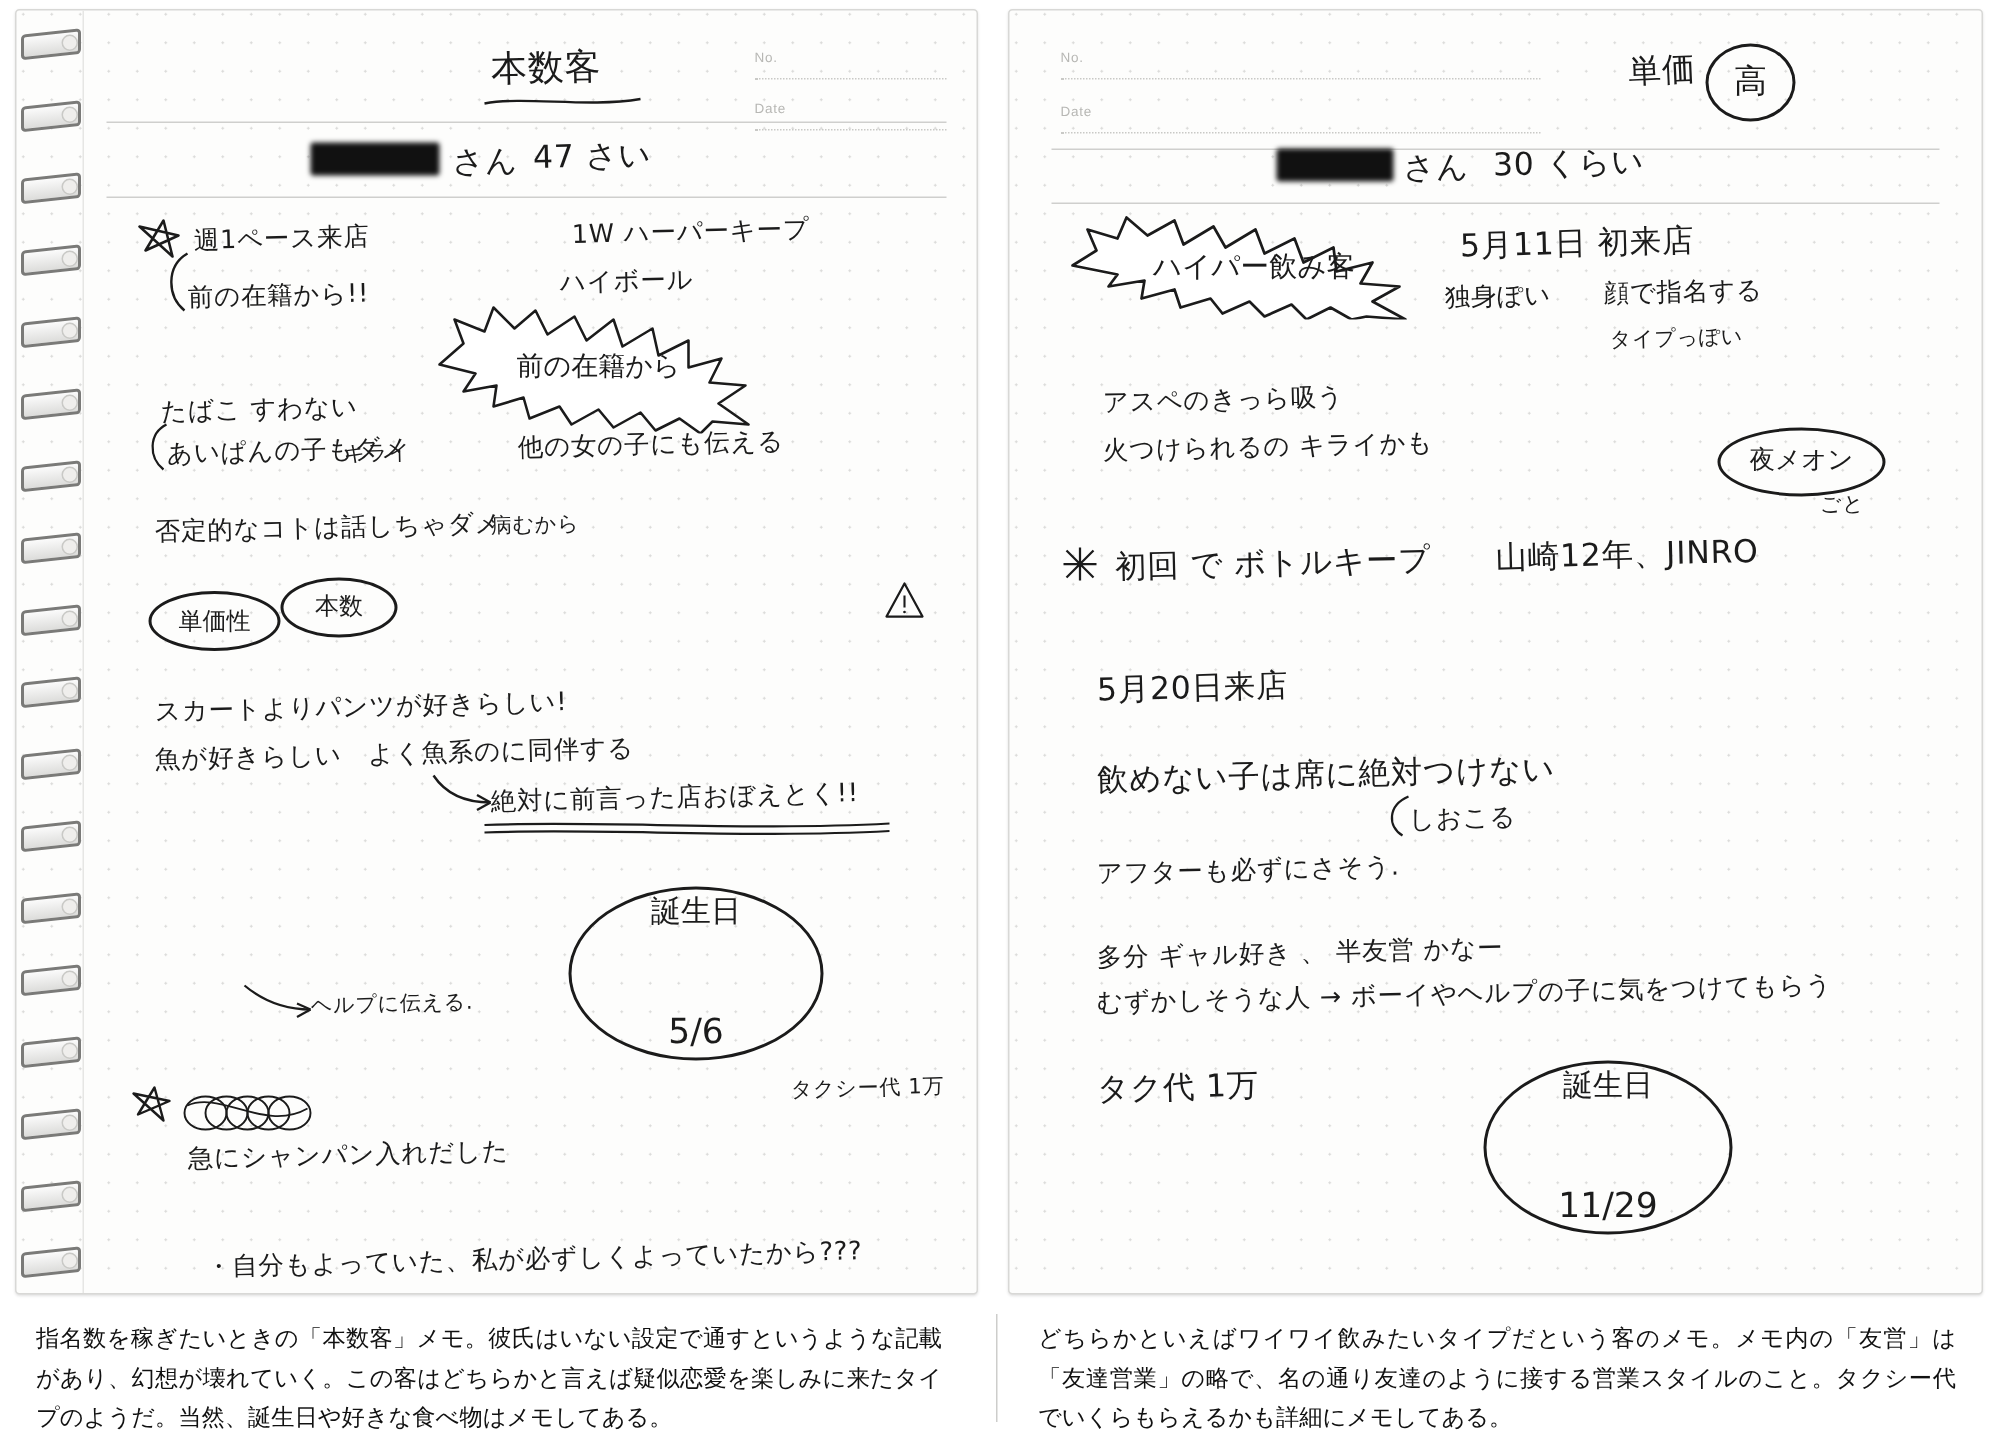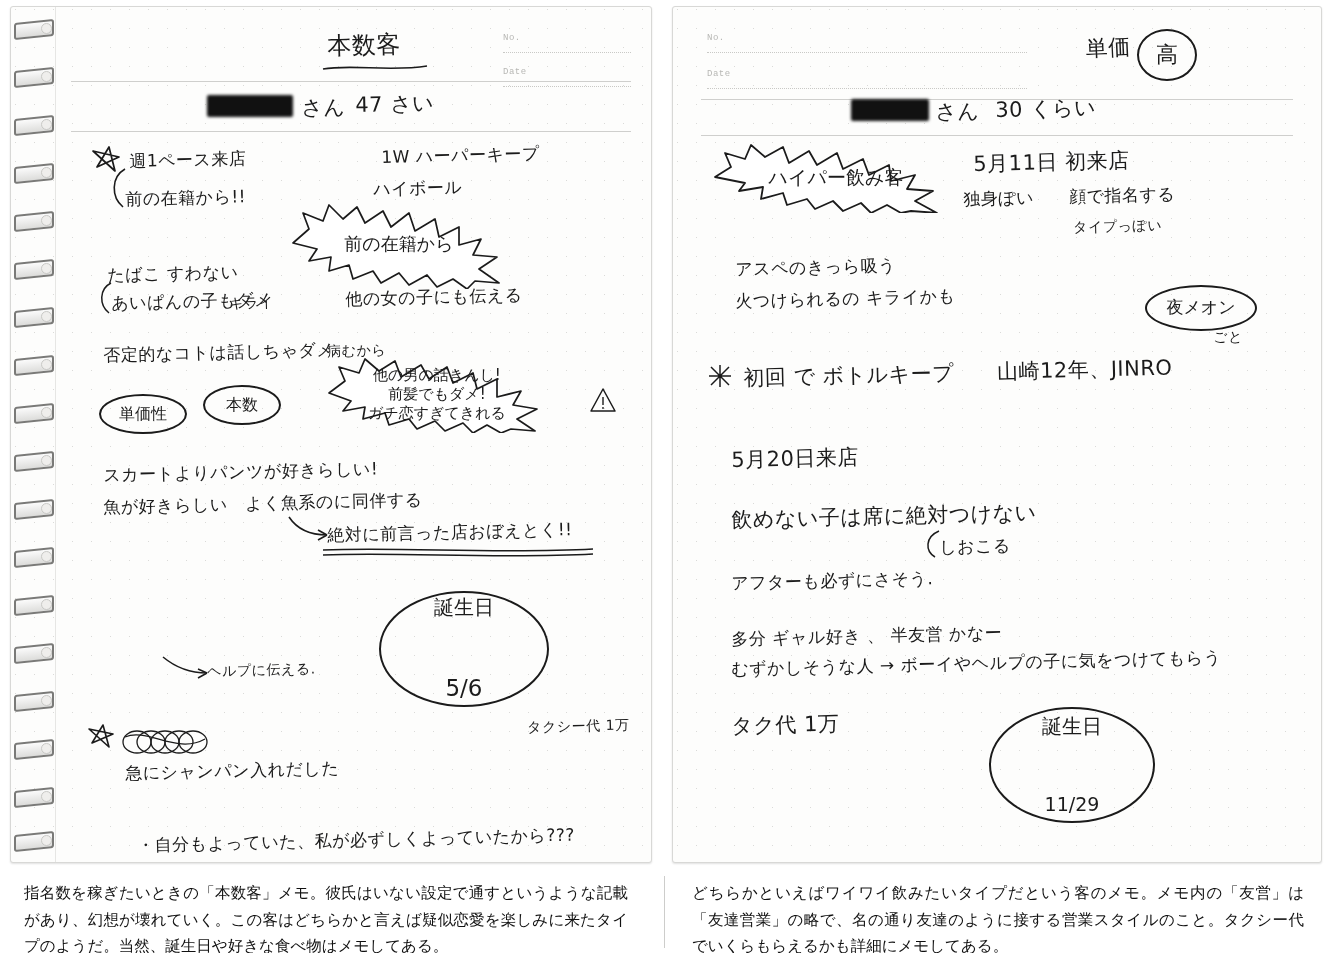--- a/index.html
+++ b/index.html
@@ -78,21 +78,21 @@
   
   .hdr-rule {
     position: absolute;
     border-bottom: 1px solid #cfcfcd;
   }
   .hdr-label {
     position: absolute;
     font-size: 9px;
     color: #b7b7b4;
     letter-spacing: 0.5px;
-    font-family: Liberation Mono, monospace;
+    font-family: Liberation Sans, sans-serif;
   }
   .hdr-dots {
     position: absolute;
     height: 1px;
     border-bottom: 1px dotted #c9c9c6;
   }
 
   
   .hw {
     position: absolute;
@@ -275,30 +275,22 @@
     </div>
     <div class="hw m tilt1" style="left:100px; top:286px;">あいぱんの子もダメ</div>
     <div class="hw s tilt1" style="left:218px; top:288px;">キライ</div>
 
     <div class="hw m tilt1" style="left:334px; top:282px;">他の女の子にも伝える</div>
 
     <div class="hw m tilt1" style="left:92px; top:338px;">否定的なコトは話しちゃダメ</div>
     <div class="hw s tilt1" style="left:316px; top:336px;">病むから</div>
 
     <div class="ellipse" style="left:88px; top:387px; width:84px; height:36px; font-size:16px;">単価性</div>
-    <div class="ellipse" style="left:192px; top:378px; width:74px; height:36px; font-size:16px;">本数</div>
-
-    <div class="burst" style="left:314px; top:348px; width:224px; height:78px; font-size:15px;">
-      <svg viewBox="0 0 224 78" preserveAspectRatio="none">
-        <polygon points="4,38 20,26 14,12 34,18 40,4 54,16 70,6 76,22 96,10 104,24 122,12 128,28 148,18 152,34 172,24 172,42 196,36 188,50 212,54 192,64 210,76 186,74 176,78 162,70 148,78 138,68 120,76 110,66 92,74 84,64 64,70 60,58 38,64 40,52 18,56 26,46" fill="#fff" stroke="#1b1b1b" stroke-width="1.7" stroke-linejoin="round"></polygon>
-      </svg>
-      <span>他の男の話きんし!
-前髪でもダメ!
-ガチ恋すぎてきれる</span>
-    </div>
+    <div class="ellipse" style="left:176px; top:378px; width:74px; height:36px; font-size:16px;font-family:Liberation Mono, monospace;">本数</div>
+
 
     <div class="stroke" style="left:578px; top:380px;">
       <svg width="28" height="26">
           <path d="M14 2 L26 24 L2 24 Z" stroke="#1b1b1b" stroke-width="1.5" fill="none" stroke-linejoin="round"></path>
           <path d="M14 10 L14 18" stroke="#1b1b1b" stroke-width="1.4"></path>
           <circle cx="14" cy="21" r="0.9" fill="#1b1b1b"></circle>
         </svg>
     </div>
 
     <div class="hw m tilt1" style="left:92px; top:458px;">スカートよりパンツが好きらしい!</div>
@@ -410,21 +402,21 @@
     <div class="hw m tilt1" style="left:58px; top:566px;">アフターも必ずにさそう.</div>
 
     <div class="hw m tilt1" style="left:58px; top:622px;">多分 ギャル好き 、 半友営 かなー</div>
     <div class="hw m tilt1" style="left:58px; top:652px;">むずかしそうな人 → ボーイやヘルプの子に気をつけてもらう</div>
 
     <div class="hw l tilt1" style="left:58px; top:706px;">タク代 1万</div>
 
     <div class="ellipse" style="left:316px; top:700px; width:162px; height:112px; font-size:20px;">
       <span style="display:block;">
         <span style="display:block;">誕生日</span>
-        <span style="display:block; margin-top:10px; font-size:19px;">11/29</span>
+        <span style="display:block; margin-top:10px; font-size:23px;">11/29</span>
       </span>
     </div>
   </div>
 
   <div class="caption left">指名数を稼ぎたいときの「本数客」メモ。彼氏はいない設定で通すというような記載があり、幻想が壊れていく。この客はどちらかと言えば疑似恋愛を楽しみに来たタイプのようだ。当然、誕生日や好きな食べ物はメモしてある。</div>
   <div class="caption-divider"></div>
   <div class="caption right">どちらかといえばワイワイ飲みたいタイプだという客のメモ。メモ内の「友営」は「友達営業」の略で、名の通り友達のように接する営業スタイルのこと。タクシー代でいくらもらえるかも詳細にメモしてある。</div>
 
 </div>
 

